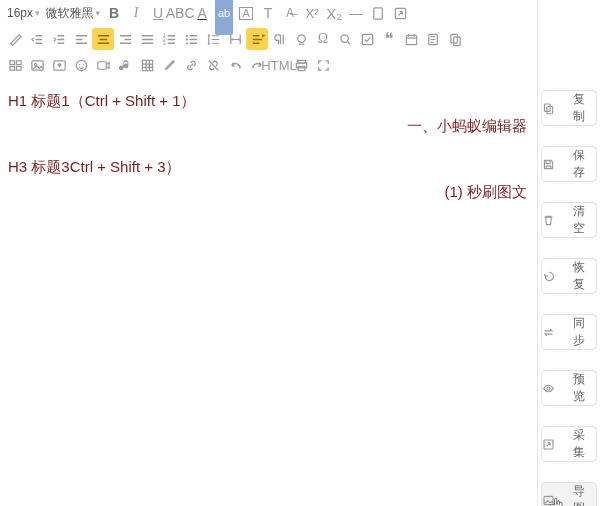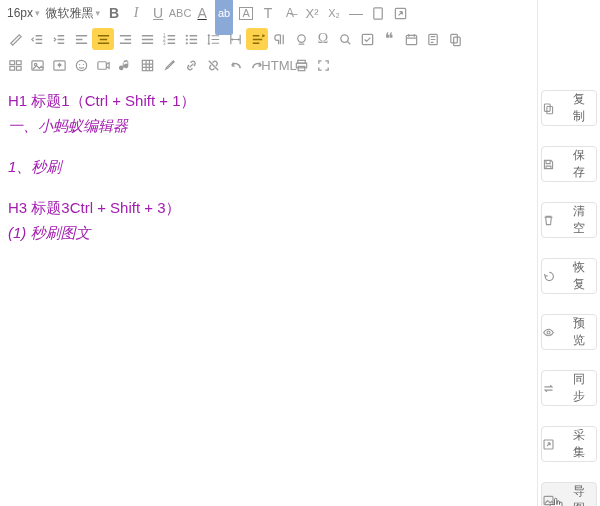--- a/index.html
+++ b/index.html
@@ -57,26 +57,26 @@
   .tb-btn.active {
     background: #ffd24d;
     color: #8a6d00;
   }
   .tb-btn.active svg path, .tb-btn.active svg rect { stroke:#8a6d00; }
   .tb-sep { width: 100%; height: 0; }
 
   .editor-body {
     flex: 1;
     padding: 8px 10px 10px 8px;
-    color: #a21caf;
+    color: #7f1d1d;
     font-size: 15px;
     overflow: auto;
   }
   .heading-line { margin: 6px 0 2px; }
-  .sub-line { text-align: left; margin: 6px 0 22px; font-style: italic; }
+  .sub-line { text-align: right; margin: 6px 0 22px; }
 
   .side-panel {
     width: 62px;
     padding-top: 90px;
     display: flex;
     flex-direction: column;
     align-items: center;
     gap: 20px;
     background: #fff;
   }
@@ -117,32 +117,32 @@
         <span>16px</span>
         <span class="caret">▾</span>
       </span>
     <span class="tb-sel">
         <span>微软雅黑</span>
         <span class="caret">▾</span>
       </span>
     <span class="tb-btn" style="font-weight:bold;color:#777;">B</span>
     <span class="tb-btn" style="font-style:italic;font-family:serif;">I</span>
     <span class="tb-btn" style="text-decoration:underline;">U</span>
-    <span class="tb-btn" style="font-size:11px;">ABC</span>
+    <span class="tb-btn" style="font-size:14px;">ABC</span>
     <span class="tb-btn" style="text-decoration:underline;text-decoration-color:#333;">A</span>
     <span class="tb-btn">
         <span style="background:#8aa9d6;color:#fff;padding:16px 3px;font-size:11px;border-radius:2px;">ab</span>
       </span>
     <span class="tb-btn">
         <span style="border:1px solid #999;padding:0 2px;font-size:11px;">A</span>
       </span>
     <span class="tb-btn">T</span>
     <span class="tb-btn" style="font-size:12px;">A̶</span>
     <span class="tb-btn" style="font-size:13px;">X²</span>
-    <span class="tb-btn" style="font-size:11px;">X₂</span>
+    <span class="tb-btn" style="font-size:15px;">X₂</span>
     <span class="tb-btn">—</span>
     <span class="tb-btn">
         <svg viewBox="0 0 16 16" fill="none" stroke="currentColor" stroke-width="1.3">
           <rect x="3" y="2" width="9" height="12" rx="1"></rect>
         </svg>
       </span>
     <span class="tb-btn">
         <svg viewBox="0 0 16 16" fill="none" stroke="currentColor" stroke-width="1.3">
           <rect x="2.5" y="2.5" width="11" height="11" rx="1"></rect>
           <path d="M6 10 L10 6 M10 6 H7 M10 6 V9"></path>
@@ -346,21 +346,20 @@
         <svg viewBox="0 0 16 16" fill="none" stroke="currentColor" stroke-width="1.4">
           <path d="M3 6V3h3M13 6V3h-3M3 10v3h3M13 10v3h-3"></path>
         </svg>
       </span>
   </div>
 
   <div class="editor-body">
     <div class="heading-line">H1 标题1（Ctrl + Shift + 1）</div>
     <div class="sub-line">一、小蚂蚁编辑器</div>
 
-    <div class="sub-line">1、秒刷</div>
 
     <div class="heading-line">H3 标题3Ctrl + Shift + 3）</div>
     <div class="sub-line" style="margin-bottom:6px;">(1) 秒刷图文</div>
   </div>
 </div>
 
 <div class="side-panel">
   <div class="side-btn">
     <span class="ic">
         <svg viewBox="0 0 16 16" fill="none" stroke="currentColor" stroke-width="1.4">
@@ -390,34 +389,34 @@
   <div class="side-btn">
     <span class="ic">
         <svg viewBox="0 0 16 16" fill="none" stroke="currentColor" stroke-width="1.5">
           <path d="M4 8a5 5 0 105-5M4 8l-1-3M4 8l3-1"></path>
         </svg>
       </span>
     <span>恢复</span>
   </div>
   <div class="side-btn">
     <span class="ic">
+        <svg viewBox="0 0 16 16" fill="none" stroke="currentColor" stroke-width="1.6">
+          <path d="M3 6h9l-2-2M13 10H4l2 2"></path>
+        </svg>
+      </span>
+    <span>同步</span>
+  </div>
+  <div class="side-btn">
+    <span class="ic">
         <svg viewBox="0 0 16 16" fill="none" stroke="currentColor" stroke-width="1.4">
           <path d="M2 8s2.5-4 6-4 6 4 6 4-2.5 4-6 4-6-4-6-4z"></path>
           <circle cx="8" cy="8" r="1.8"></circle>
         </svg>
       </span>
     <span>预览</span>
-  </div>
-  <div class="side-btn">
-    <span class="ic">
-        <svg viewBox="0 0 16 16" fill="none" stroke="currentColor" stroke-width="1.6">
-          <path d="M3 6h9l-2-2M13 10H4l2 2"></path>
-        </svg>
-      </span>
-    <span>同步</span>
   </div>
   <div class="side-btn">
     <span class="ic">
         <svg viewBox="0 0 16 16" fill="none" stroke="currentColor" stroke-width="1.4">
           <rect x="2.5" y="2.5" width="11" height="11" rx="1"></rect>
           <path d="M6 10l4-4M10 6H7M10 6v3"></path>
         </svg>
       </span>
     <span>采集</span>
   </div>

